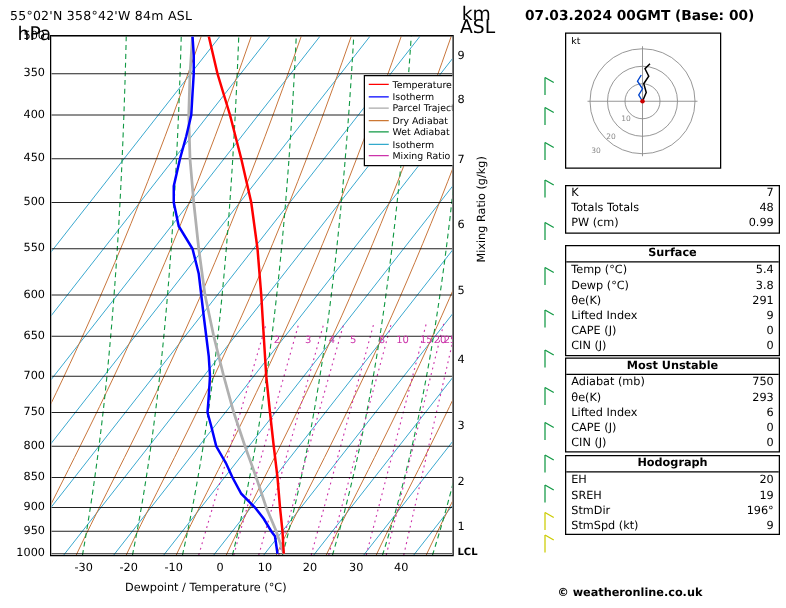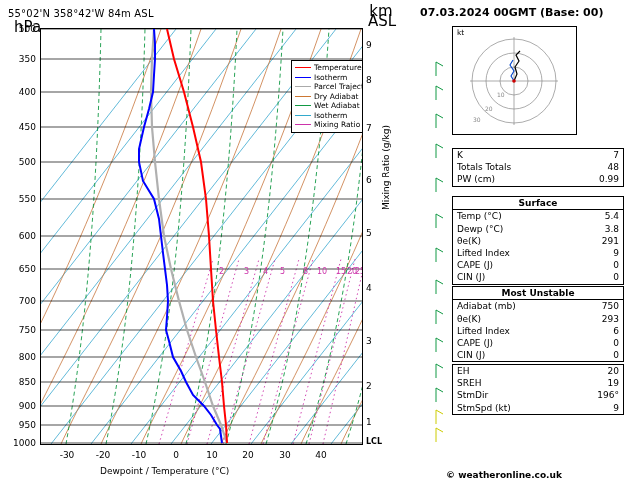--- a/index.html
+++ b/index.html
@@ -337,20 +337,21 @@
       <span>CAPE (J)</span>
       <span>0</span>
     </div>
   <div class="row">
       <span>CIN (J)</span>
       <span>0</span>
     </div>
 </div>
 
 <div class="abs panel" id="p4" style="top:364px;">
+  <div class="hd">Hodograph</div>
   <div class="row">
       <span>EH</span>
       <span>20</span>
     </div>
   <div class="row">
       <span>SREH</span>
       <span>19</span>
     </div>
   <div class="row">
       <span>StmDir</span>

